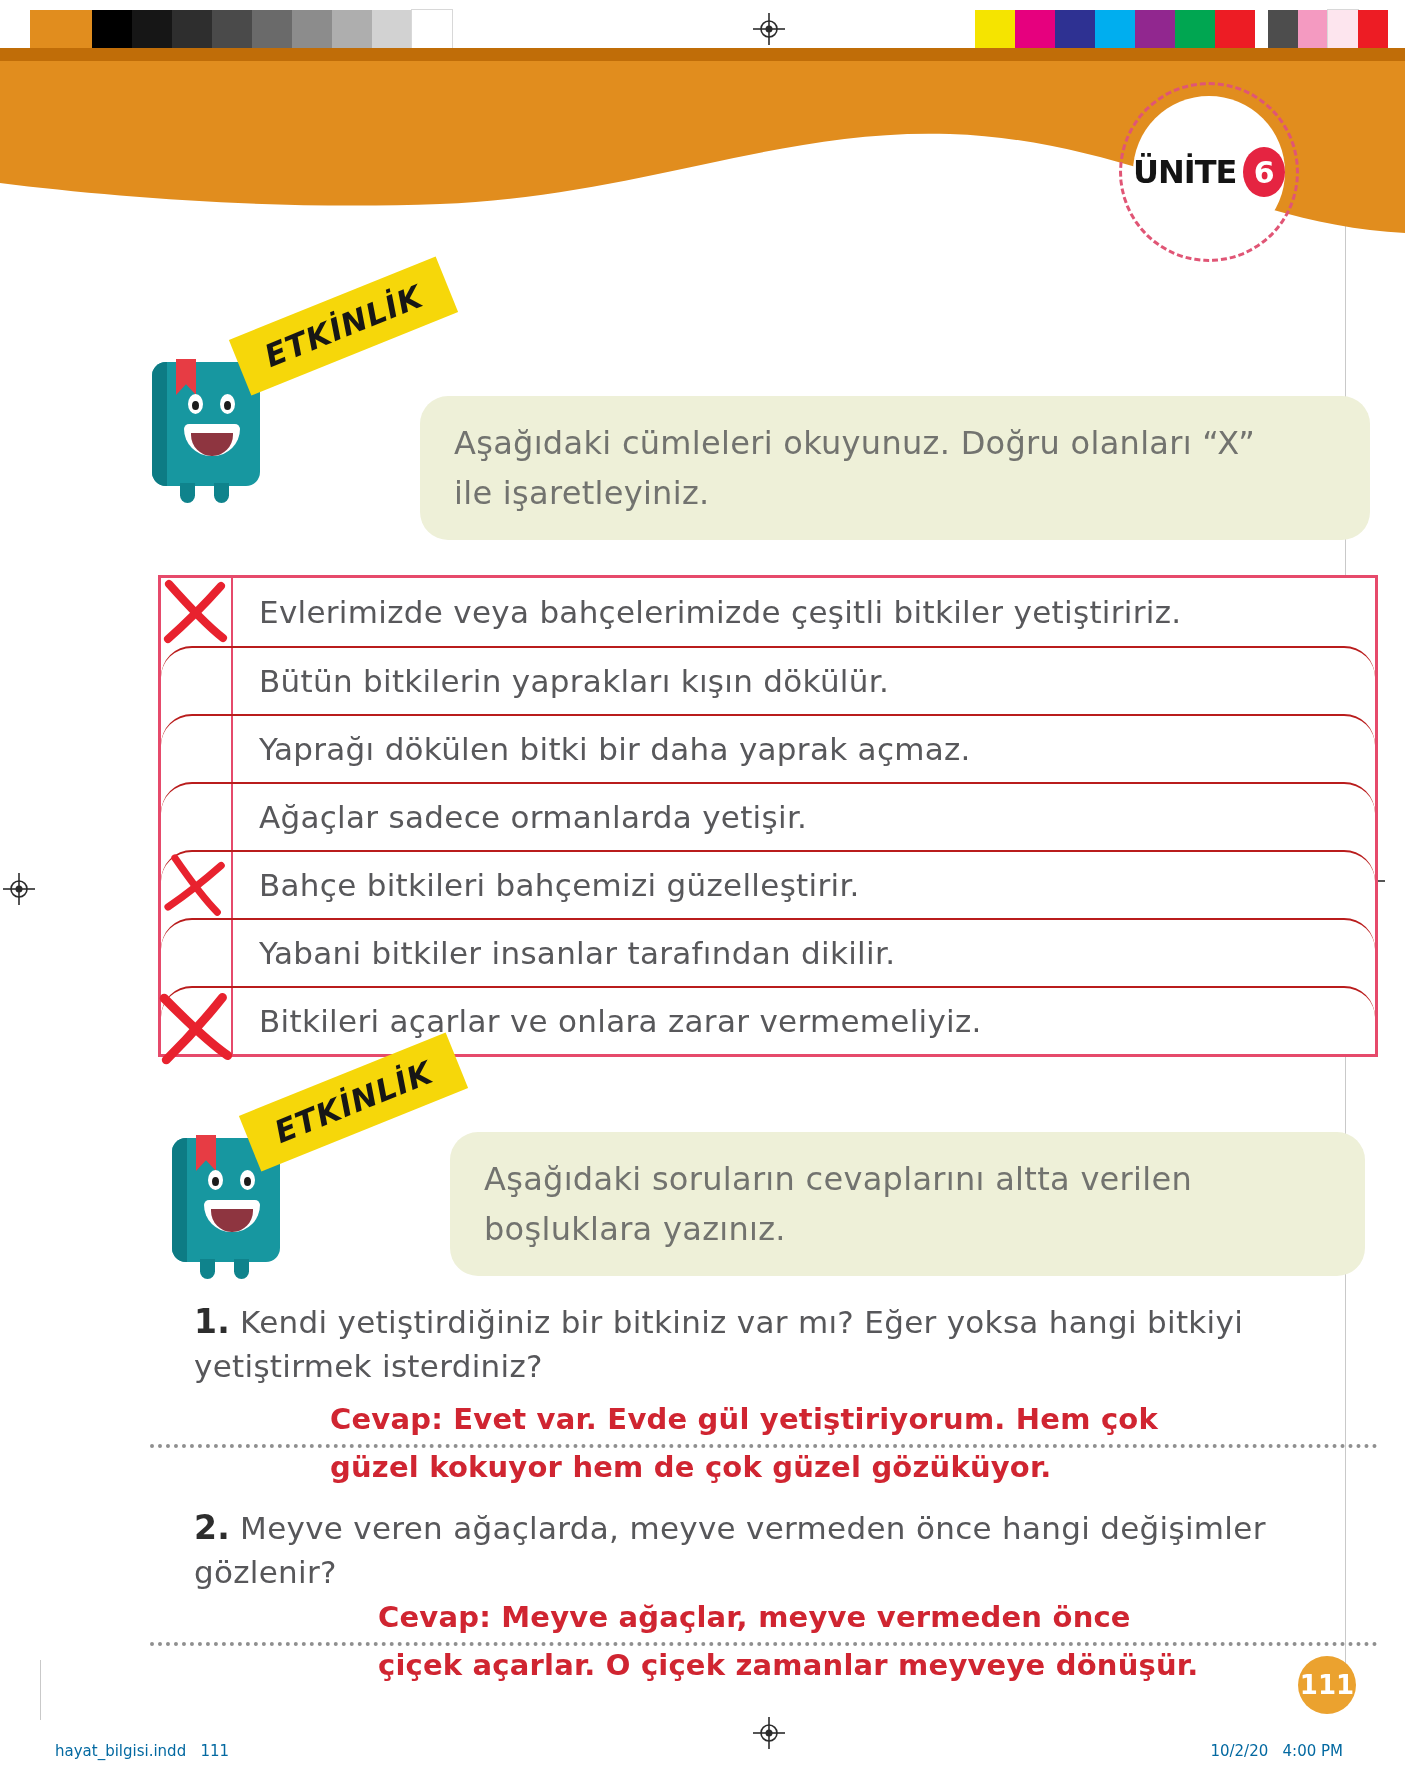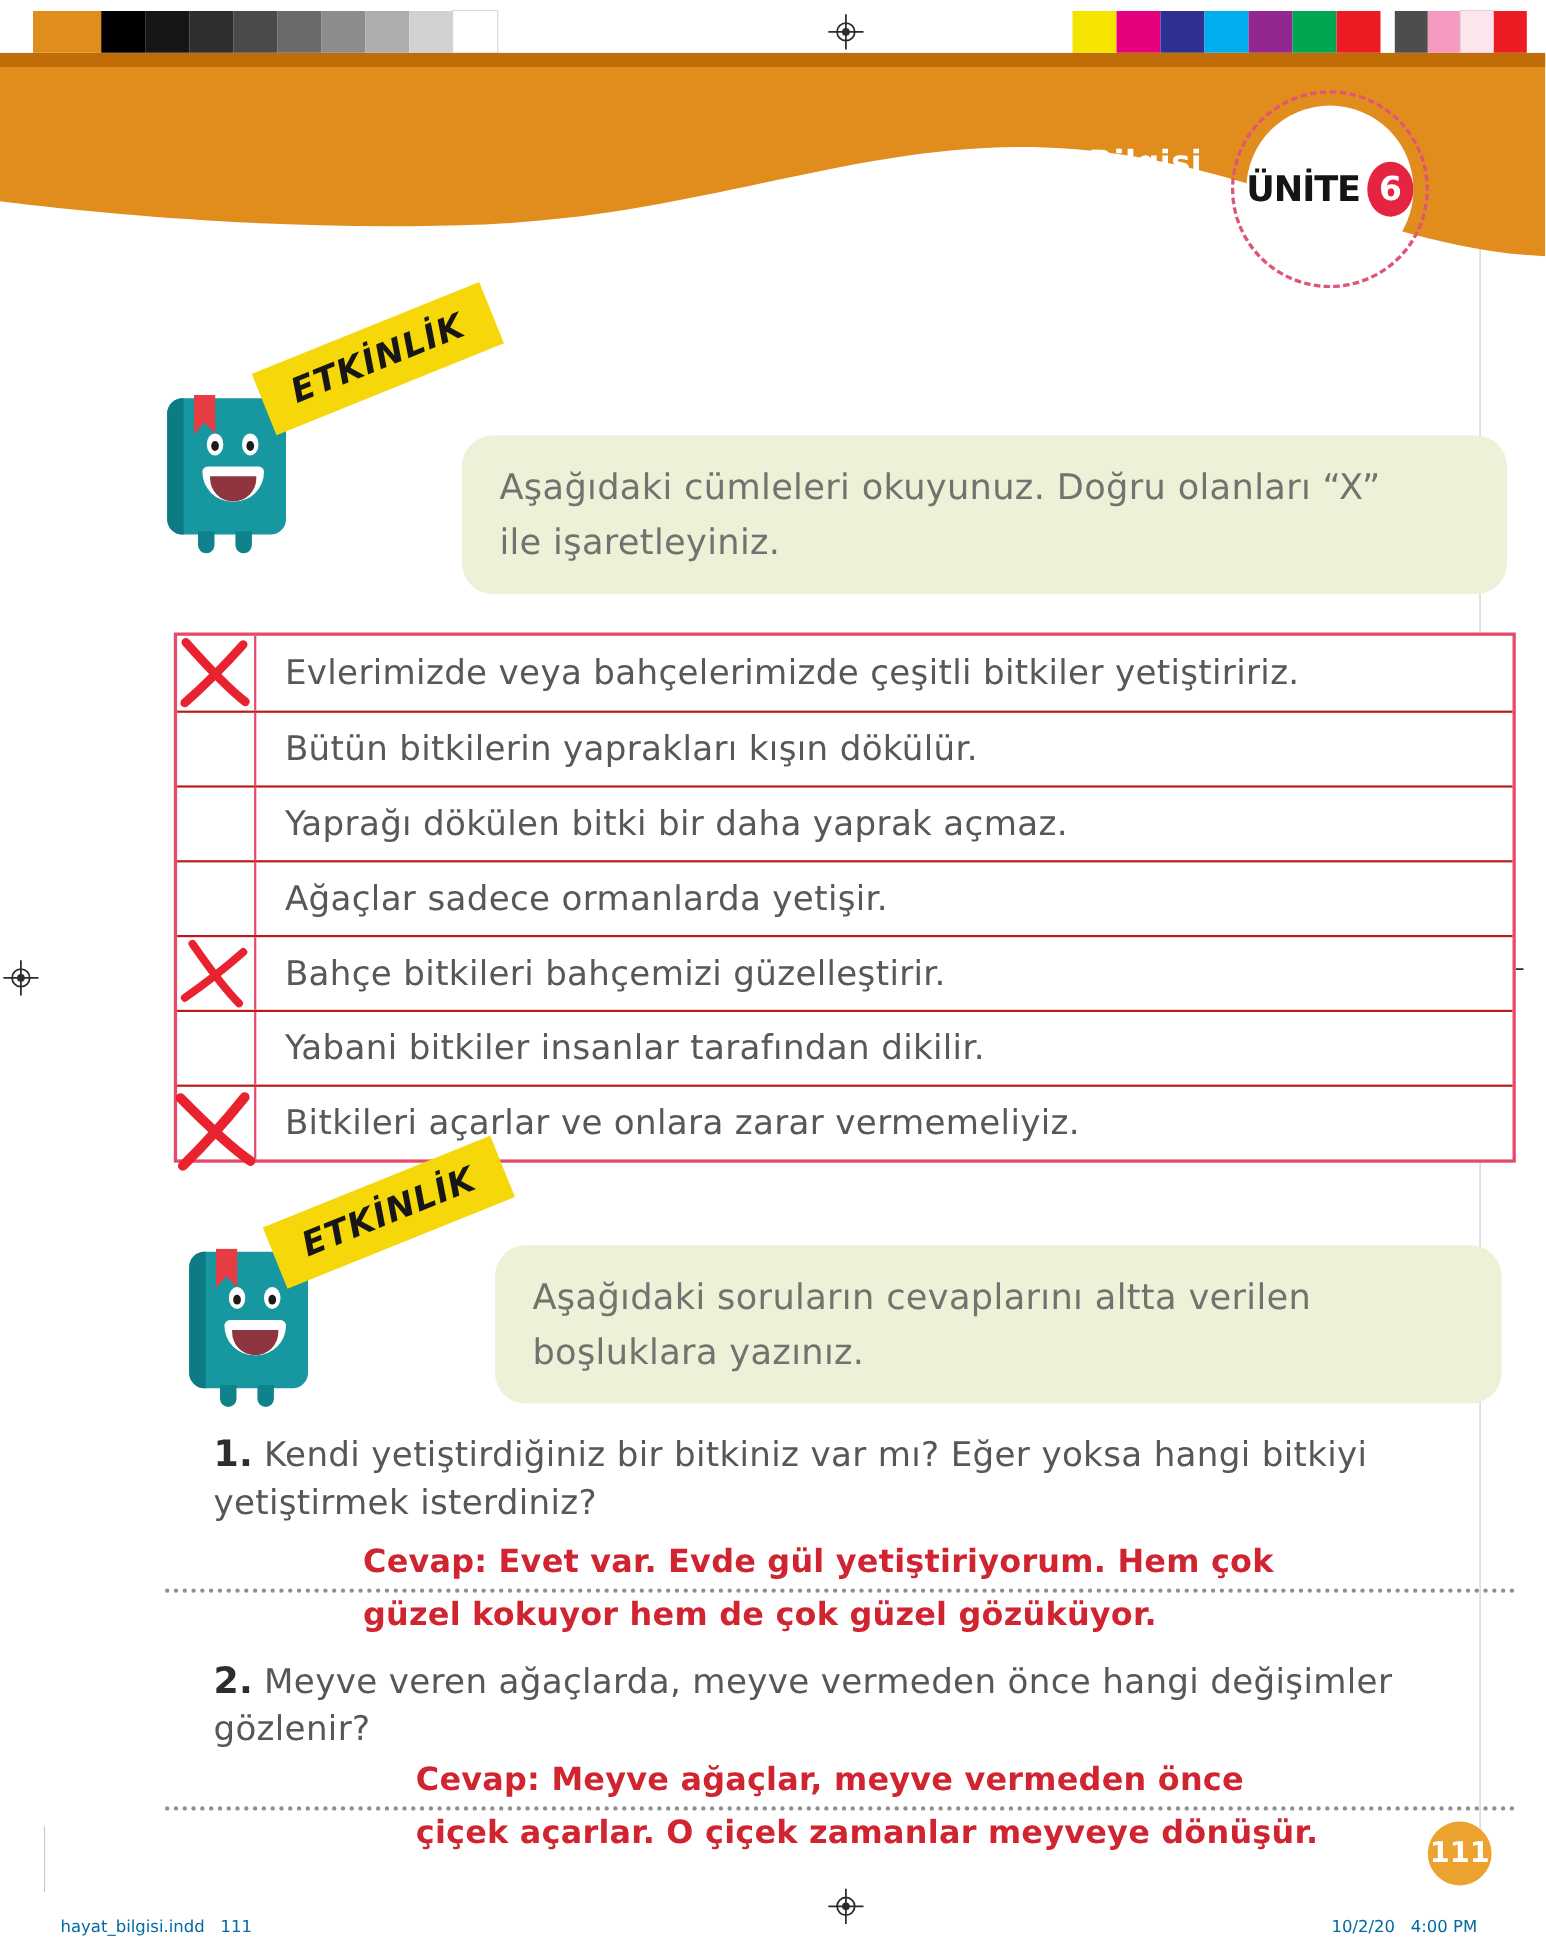--- a/index.html
+++ b/index.html
@@ -47,21 +47,21 @@
   .book .leg{position:absolute;bottom:-17px;width:15px;height:20px;background:#0f838c;border-radius:0 0 8px 8px;}
   .book .leg.l{left:28px;}.book .leg.r{left:62px;}
 
   
   .ibox{position:absolute;background:#eef0d8;border-radius:28px;padding:22px 34px;
     font-size:32px;color:#72736f;line-height:50px;letter-spacing:0.3px;}
   .ibox p{white-space:nowrap;}
 
   
   .ttable{position:absolute;left:158px;top:575px;width:1220px;border:3px solid #e64a6b;background:#fff;}
-  .trow{display:flex;height:68px;}
+  .trow{display:flex;height:68px;border-radius:31px;}
   .trow + .trow{border-top:2px solid #b91c1c;}
   .tcheck{width:72px;flex:0 0 auto;border-right:2px solid #e64a6b;position:relative;}
   .tcell{flex:1;display:flex;align-items:center;padding-left:26px;font-size:31px;color:#58585b;
     white-space:nowrap;letter-spacing:0.3px;}
   .xmark{position:absolute;left:-6px;top:-2px;width:82px;height:72px;overflow:visible;}
   .trow:nth-child(5) .xmark{transform:rotate(7deg) scale(0.9);}
   .trow:nth-child(7) .xmark{transform:scale(1.12) rotate(-3deg);top:4px;}
 
   
   .qline{position:absolute;font-size:31px;color:#57575a;letter-spacing:0.3px;white-space:nowrap;margin-left:44px;}
@@ -136,24 +136,20 @@
 
   <div class="trim" style="left:1345px;top:52px;width:1px;height:1650px;"></div>
   <div class="trim" style="left:40px;top:52px;width:1px;height:60px;"></div>
   <div class="trim" style="left:40px;top:1660px;width:1px;height:60px;"></div>
 
   <svg class="band" width="1405" height="220" viewBox="0 0 1405 220">
     <path d="M0,0 H1405 V185 C1250,178 1130,92 950,86 C780,80 640,148 440,156 C280,162 120,150 0,135 Z" fill="#e18d1e"></path>
     <path d="M0,0 H1405 V13 H0 Z" fill="#c06d08"></path>
   </svg>
 
-  <div class="header-text">
-    <div>Hayat Bilgisi</div>
-    <div>DOĞADA HAYAT</div>
-  </div>
 
   <div class="badge-ring">
     <div class="badge-circle">
       <span class="badge-label">ÜNİTE</span>
       <span class="badge-num">6</span>
     </div>
   </div>
 
   <div class="sign" style="left:232px;top:296px;">ETKİNLİK</div>
   <div class="book" style="left:152px;top:362px;">

